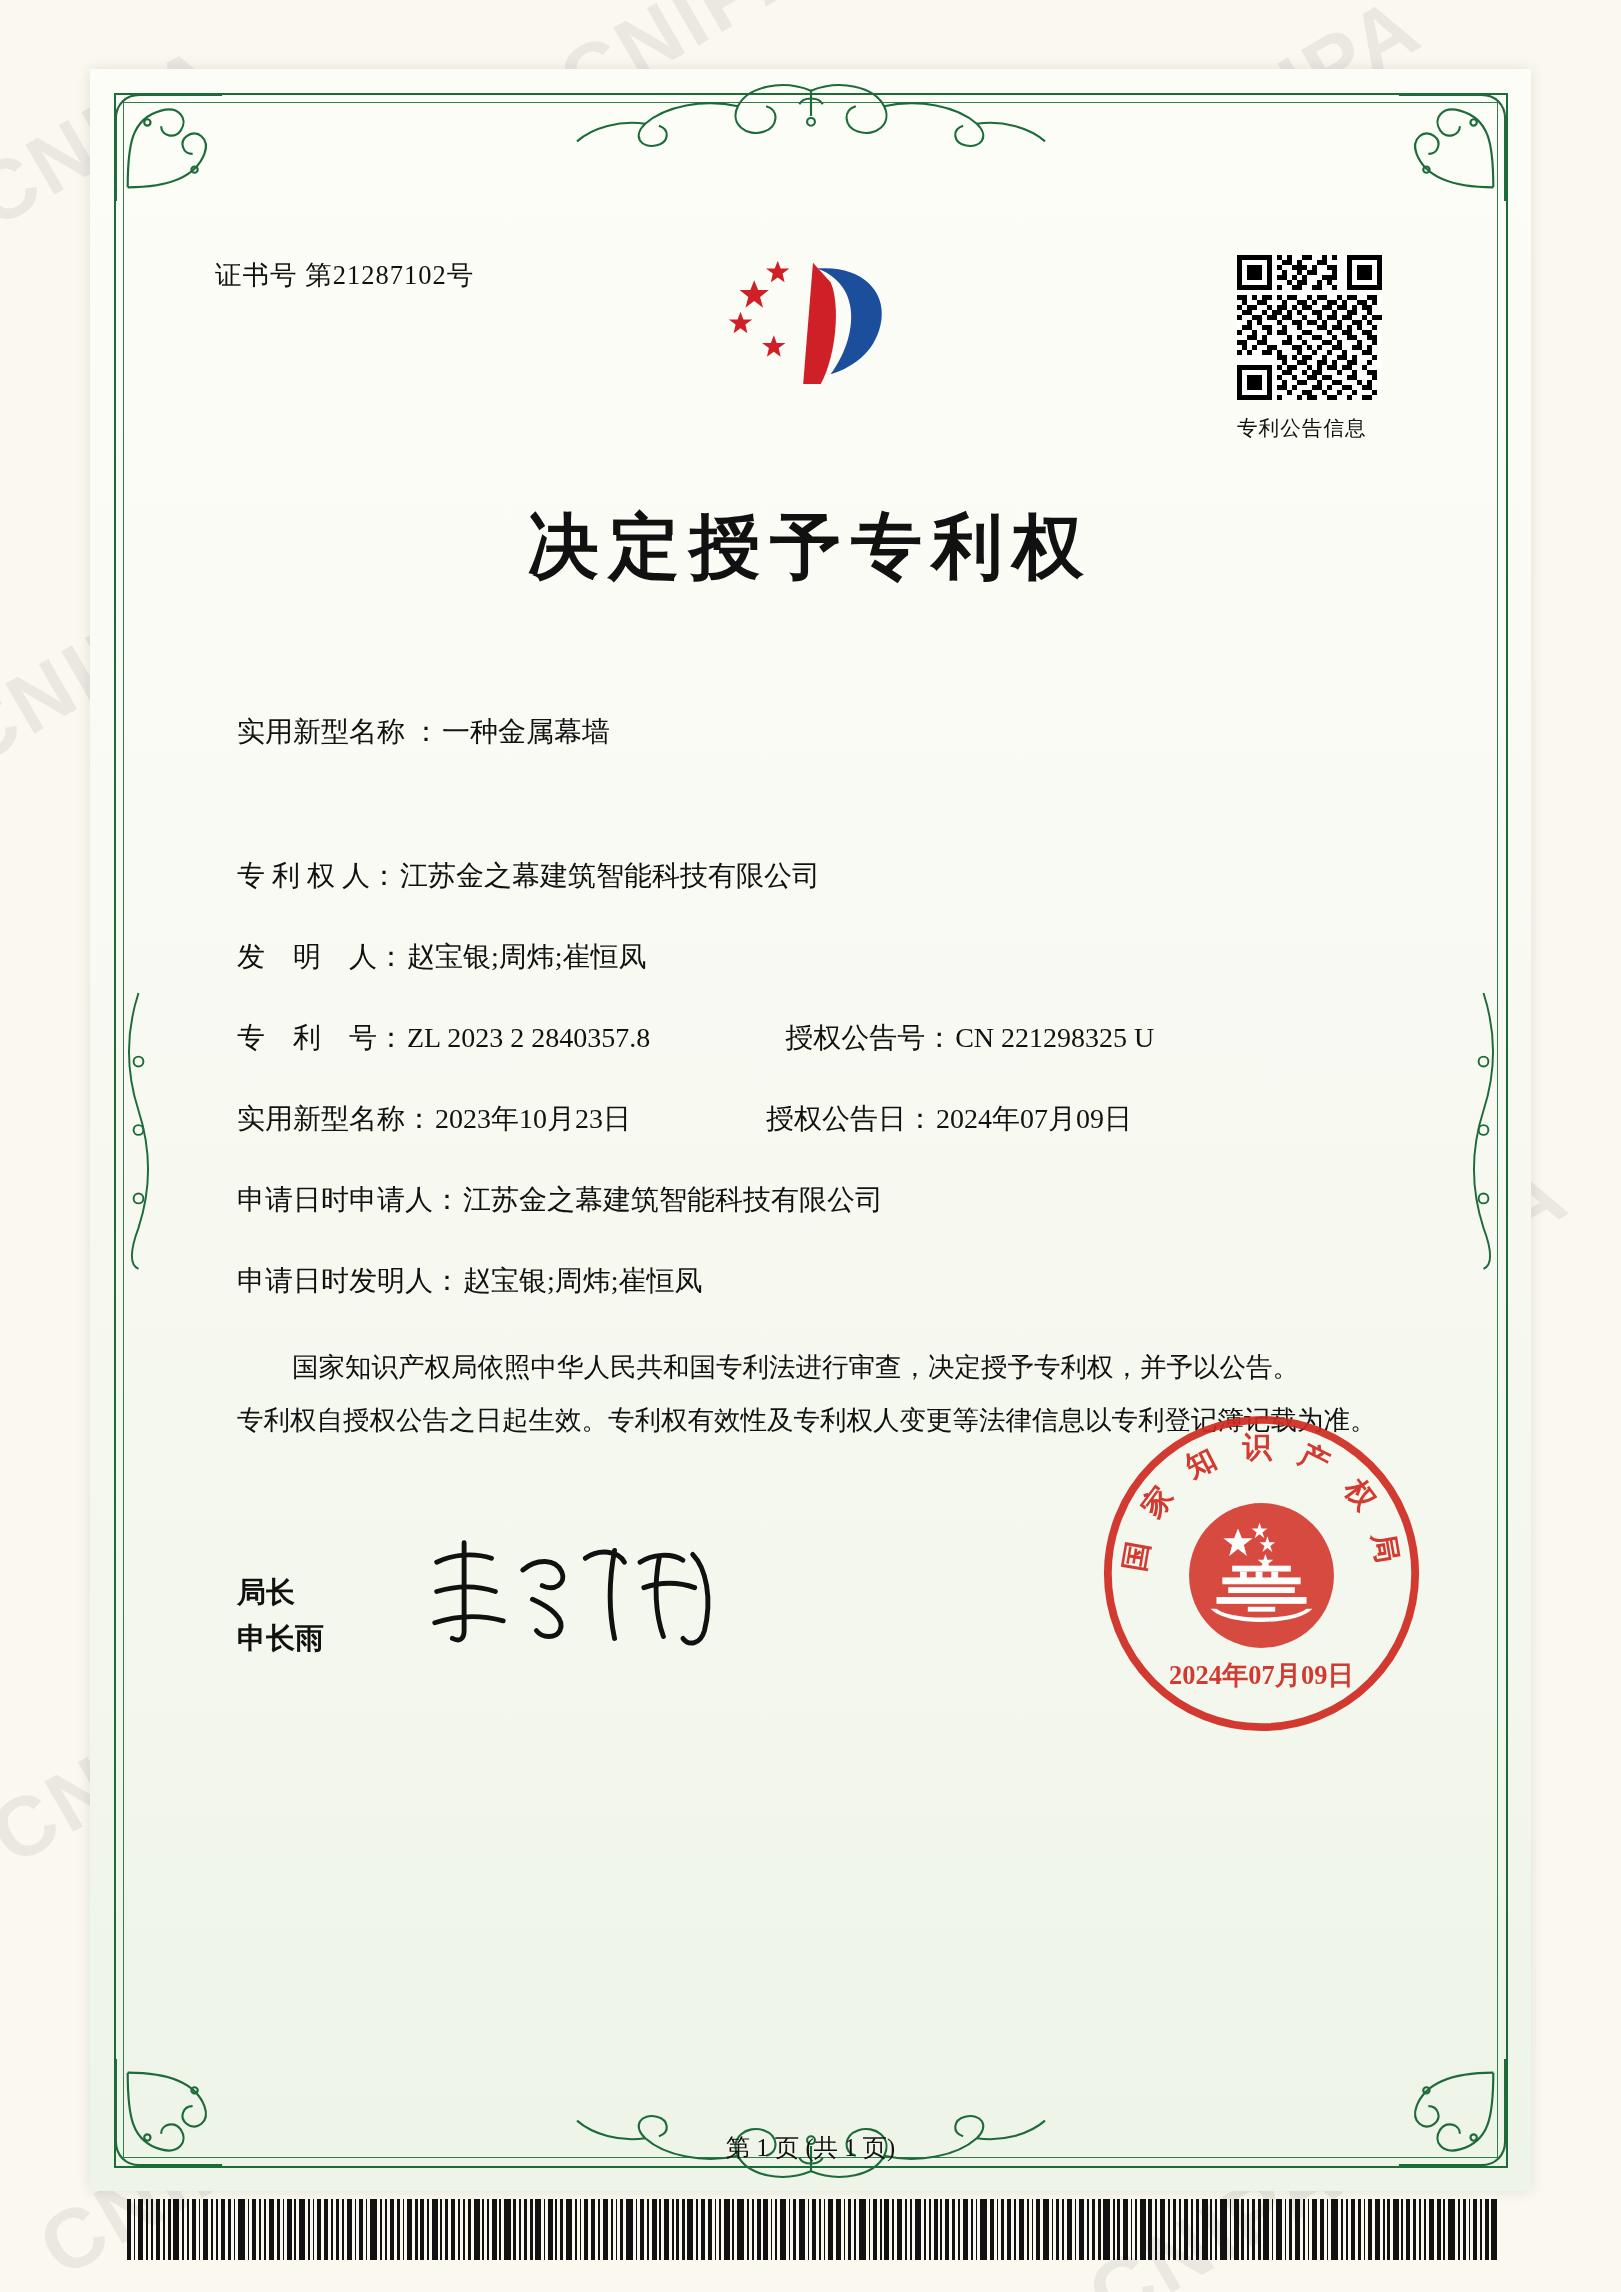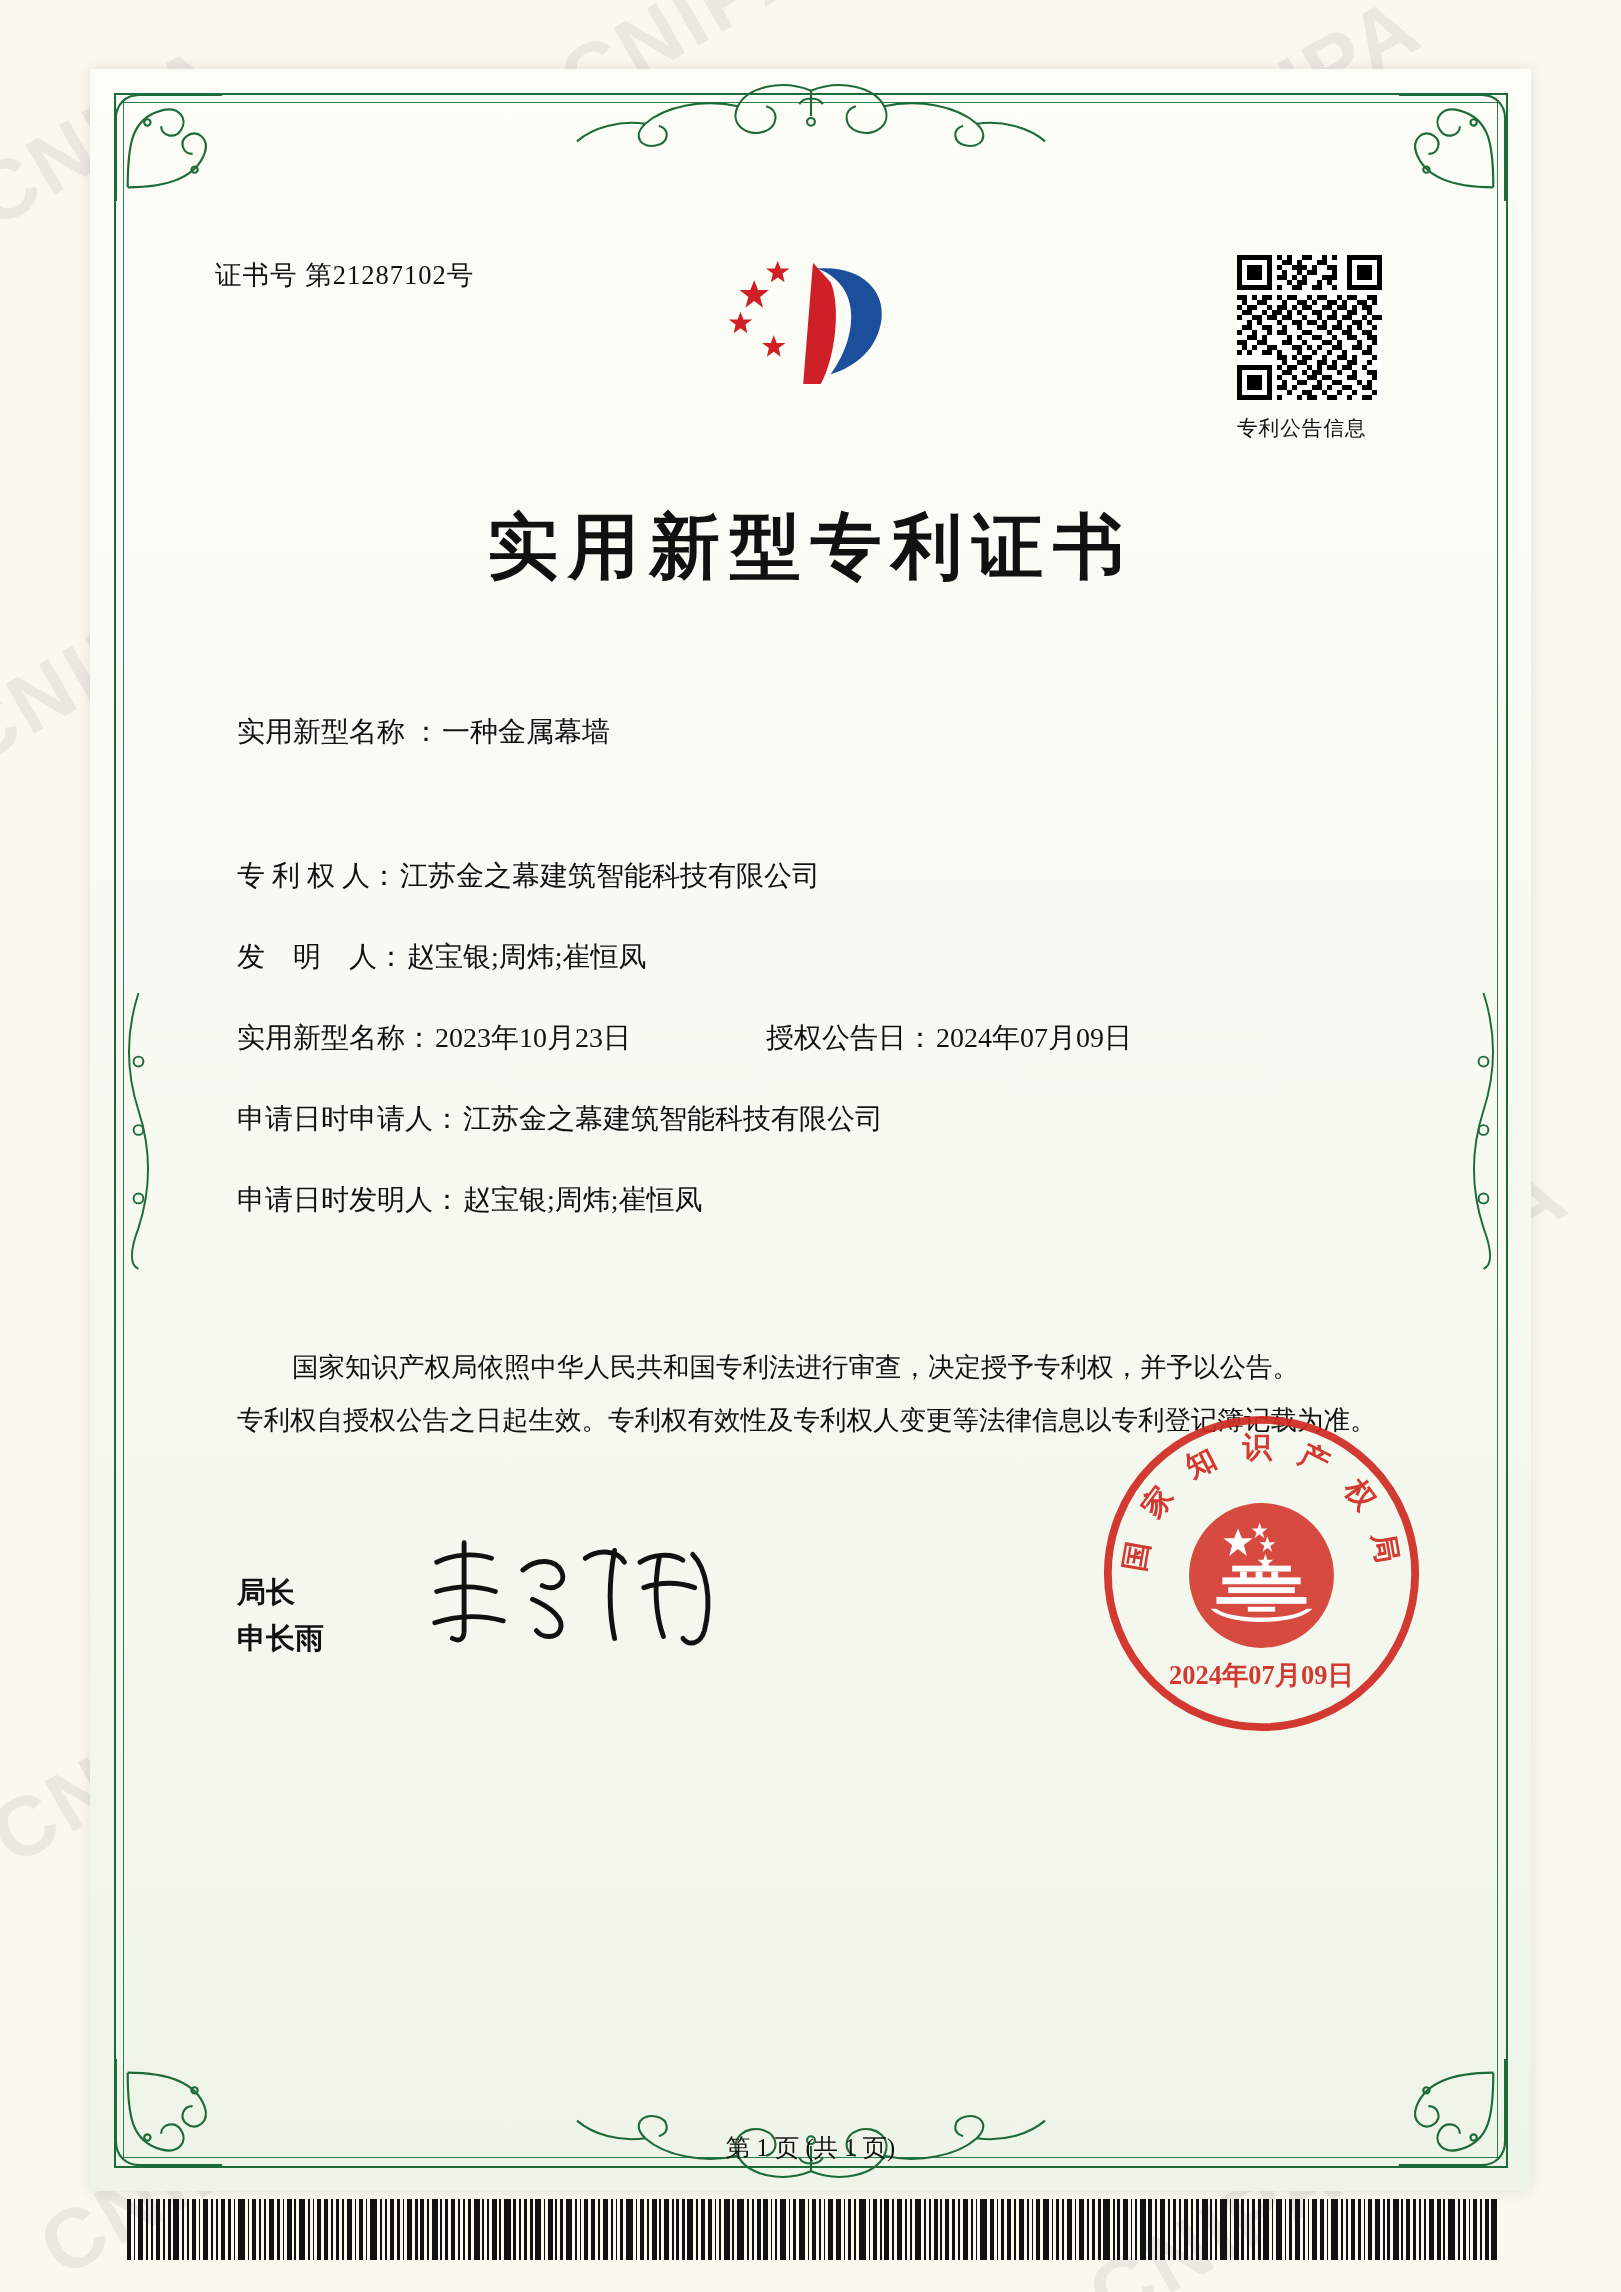--- a/index.html
+++ b/index.html
@@ -580,21 +580,21 @@
           <rect x="12" y="28" width="1" height="1"></rect>
           <rect x="14" y="28" width="2" height="1"></rect>
         <rect x="18" y="28" width="2" height="1"></rect>
           <rect x="22" y="28" width="1" height="1"></rect>
           <rect x="25" y="28" width="2" height="1"></rect>
       </g>
     </svg>
     <div class="qr-caption">专利公告信息</div>
   </div>
 
-  <div class="main-title">实用新型专利证书</div>
+  <div class="main-title">决定授予专利权</div>
 
   <div class="fields">
 
     <div class="row">
       <span class="lbl">实用新型名称 ：</span>
       <span class="val">一种金属幕墙</span>
     </div>
 
     <div class="spacer-row"></div>
 
@@ -602,20 +602,28 @@
       <span class="lbl">专 利 权 人：</span>
       <span class="val">江苏金之幕建筑智能科技有限公司</span>
     </div>
 
 
     <div class="row">
       <span class="lbl">发　明　人：</span>
       <span class="val">赵宝银;周炜;崔恒凤</span>
     </div>
 
+    <div class="row">
+      <span class="lbl">专　利　号：</span>
+      <span class="val">ZL 2023 2 2840357.8</span>
+      <span class="col2">
+        <span class="lbl">授权公告号：</span>
+        <span class="val">CN 221298325 U</span>
+      </span>
+    </div>
 
     <div class="row">
       <span class="lbl">实用新型名称：</span>
       <span class="val">2023年10月23日</span>
       <span class="col2">
         <span class="lbl">授权公告日：</span>
         <span class="val">2024年07月09日</span>
       </span>
     </div>
 

